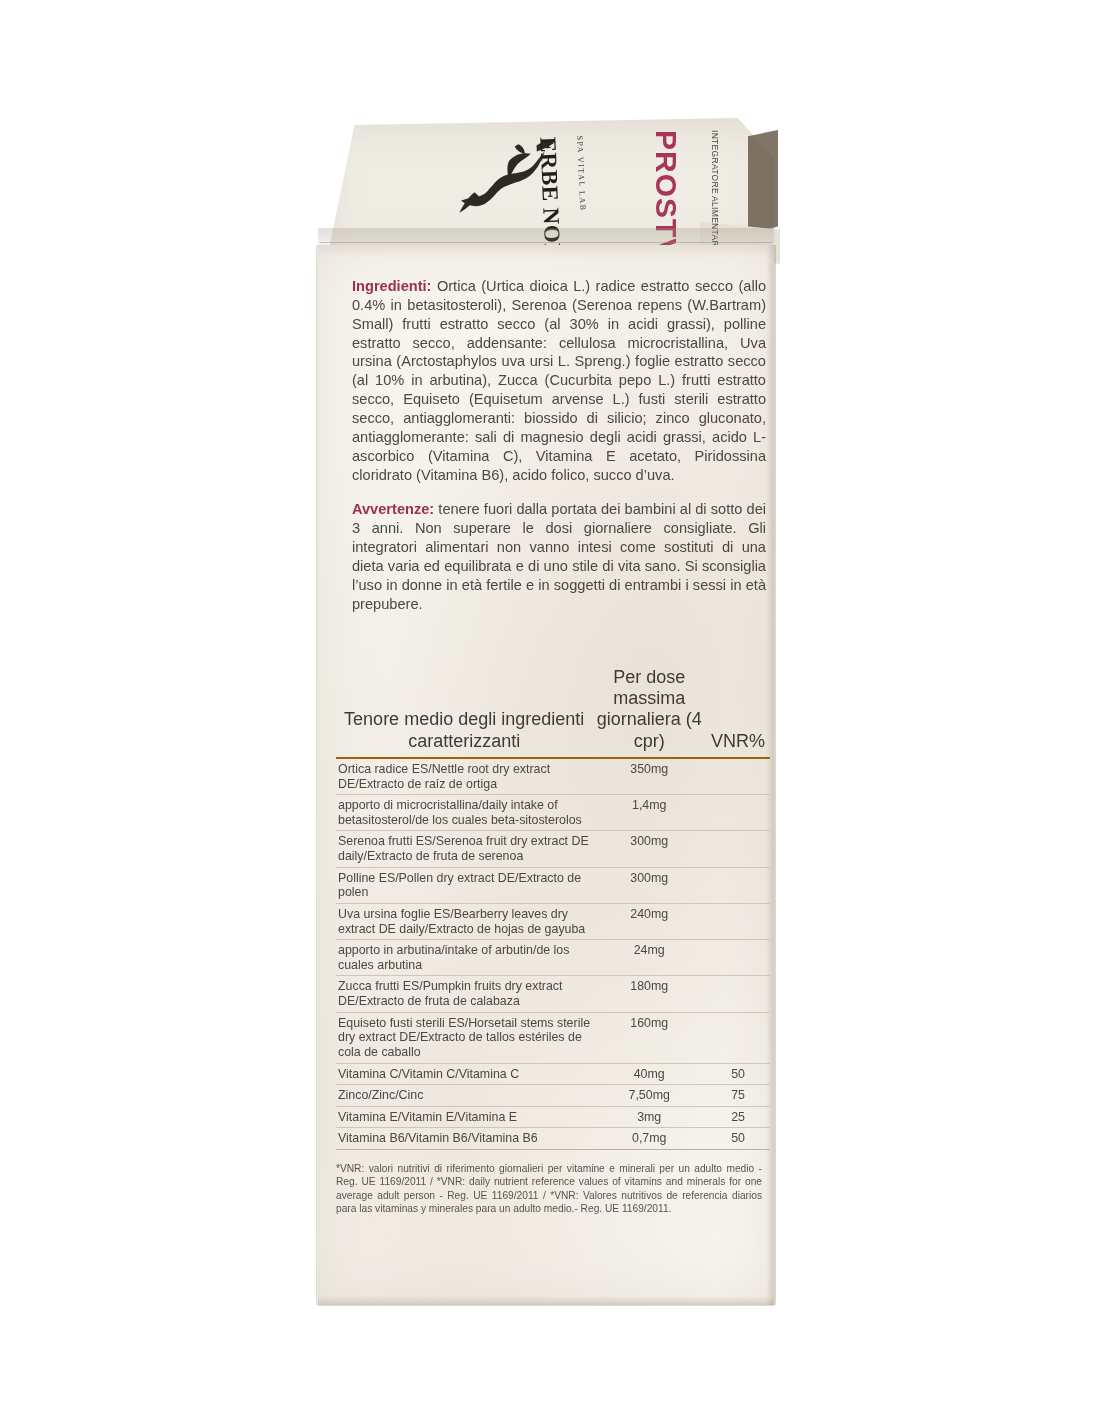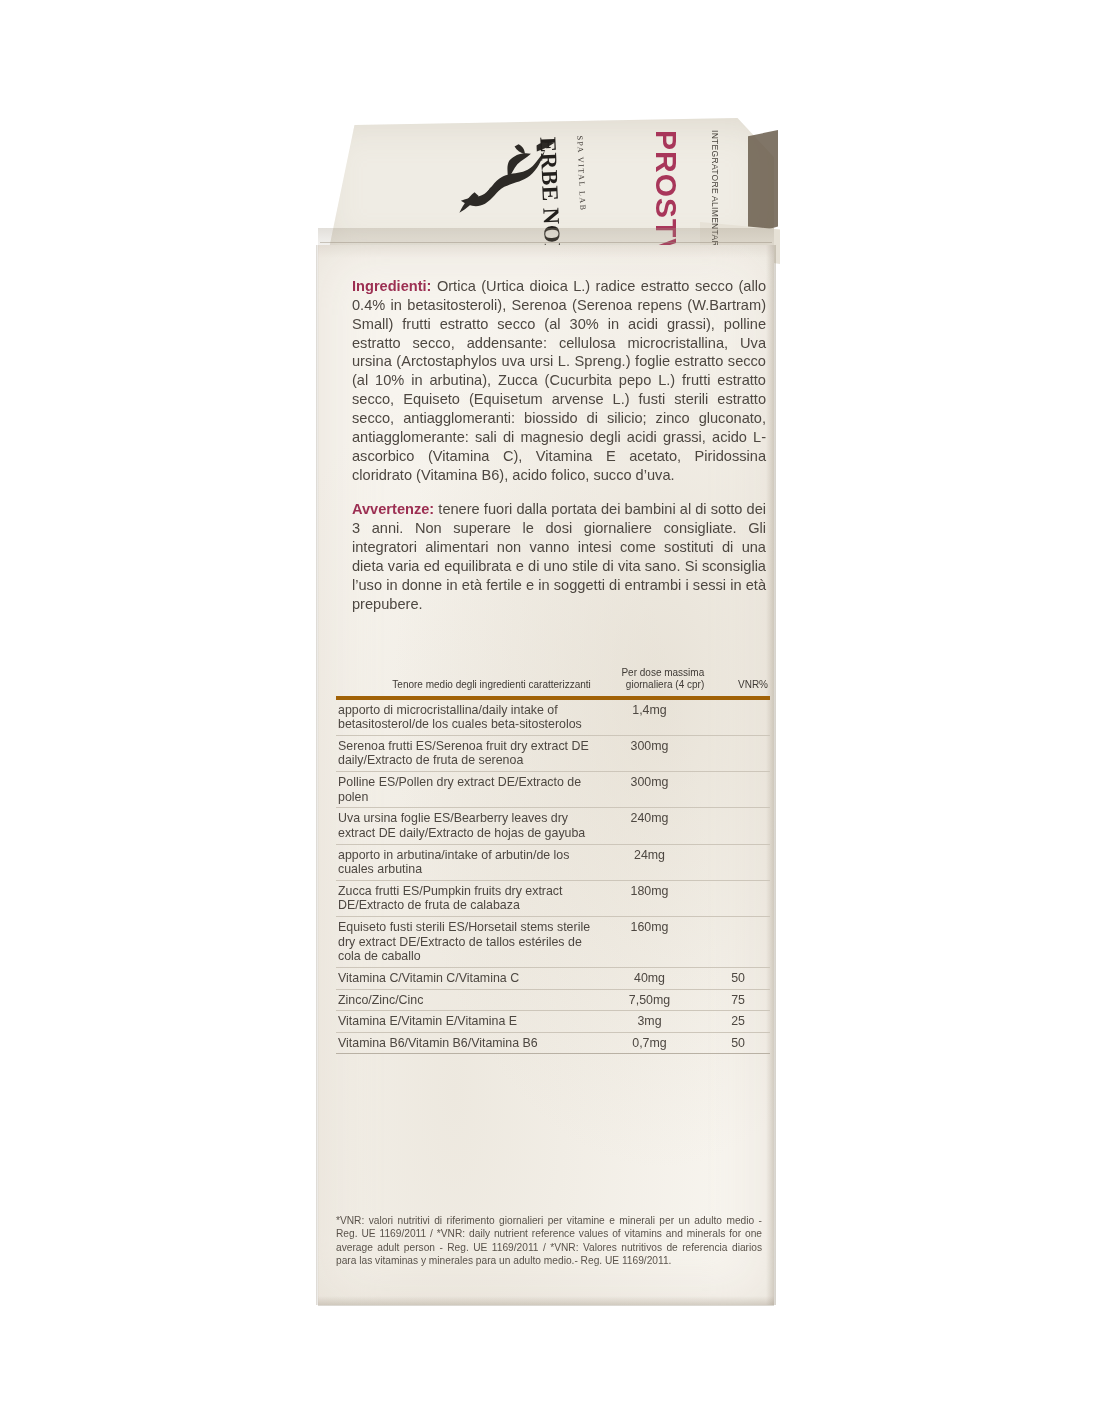--- a/index.html
+++ b/index.html
@@ -180,42 +180,42 @@
     position: absolute;
     left: 36px;
     top: 556px;
     width: 434px;
     border-collapse: collapse;
     font-size: 12.4px;
     color: #4d4741;
     line-height: 1.18;
   }
   .nutri-table th {
-    text-align: right;
+    text-align: center;
     font-weight: 400;
-    font-size: 10px;
+    font-size: 18px;
     padding: 1px 2px 5px 2px;
     vertical-align: bottom;
-    border-bottom: 4px solid #a16207;
+    border-bottom: 2px solid #a16207;
     color: #3f3a35;
   }
   .nutri-table td {
     padding: 3px 2px 3px 2px;
     border-bottom: 1px solid #cdc6ba;
     vertical-align: top;
   }
   .nutri-table tr:last-child td { border-bottom: 1px solid #b9b1a4; }
   .col-name  { width: 254px; }
   .col-dose  { width: 110px; text-align: center; }
   .col-vnr   { width: 60px;  text-align: center; }
 
   .footnote {
     position: absolute;
     left: 36px;
-    top: 1104px;
+    top: 1052px;
     width: 426px;
     font-size: 10.2px;
     line-height: 1.30;
     color: #5a534b;
     text-align: justify;
   }
 
   
   .edge-left {
     position:absolute; left:16px; top:135px; width:3px; height:1060px;
@@ -278,20 +278,25 @@
   <table class="nutri-table">
     <thead>
       <tr>
         <th class="col-name">Tenore medio degli ingredienti caratterizzanti</th>
         <th class="col-dose">Per dose massima giornaliera (4 cpr)</th>
         <th class="col-vnr">VNR%</th>
       </tr>
     </thead>
     <tbody id="nutri-body">
         <tr>
+          <td class="col-name">Ortica radice ES/Nettle root dry extract DE/Extracto de raíz de ortiga</td>
+          <td class="col-dose">350mg</td>
+          <td class="col-vnr"></td>
+        </tr>
+        <tr>
           <td class="col-name">apporto di microcristallina/daily intake of betasitosterol/de los cuales beta-sitosterolos</td>
           <td class="col-dose">1,4mg</td>
           <td class="col-vnr"></td>
         </tr>
         <tr>
           <td class="col-name">Serenoa frutti ES/Serenoa fruit dry extract DE daily/Extracto de fruta de serenoa</td>
           <td class="col-dose">300mg</td>
           <td class="col-vnr"></td>
         </tr>
         <tr>

